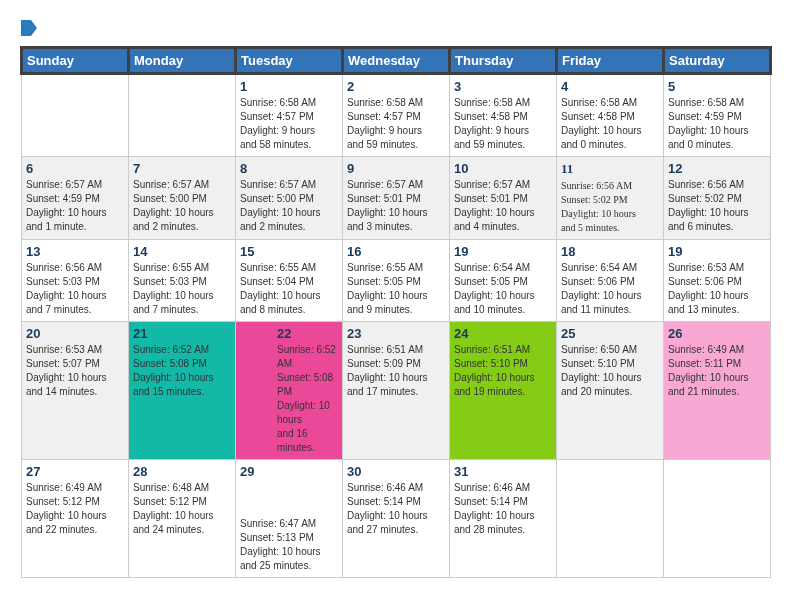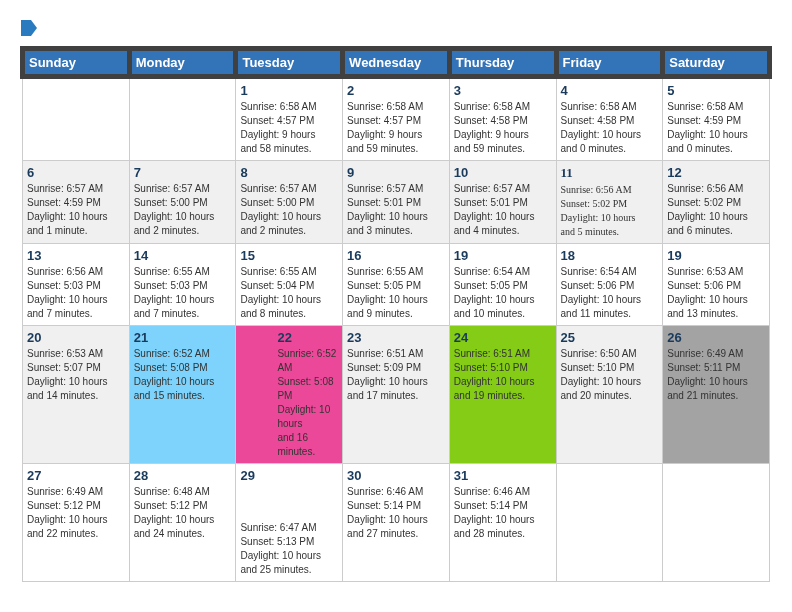--- a/index.html
+++ b/index.html
@@ -47,21 +47,21 @@
       border-collapse: collapse;
       font-size: 11px;
     }
     .calendar th {
       background-color: #3373b8;
       color: #fff;
       padding: 4px 4px;
       text-align: left;
       font-size: 13px;
       font-weight: bold;
-      border: 5px solid #404040;
+      border: 3px solid #404040;
     }
     .calendar td {
       border: 1px solid #ccc;
       vertical-align: top;
       padding: 4px;
       width: calc(100% / 7);
       min-height: 80px;
       background: #fff;
     }
     .calendar tr:nth-child(even) td {
@@ -257,21 +257,21 @@
         </td>
       </tr>
       <tr>
         <td style="background: rgb(240, 240, 240); margin-top: 44px;">
           <span class="day-num">20</span>
           <div class="day-info" style="white-space: pre-line;">Sunrise: 6:53 AM
 Sunset: 5:07 PM
 Daylight: 10 hours
 and 14 minutes.</div>
         </td>
-        <td style="background: #7dd3fc;">
+        <td style="background: #14b8a6;">
           <span class="day-num">21</span>
           <div class="day-info" style="white-space: pre-line;">Sunrise: 6:52 AM
 Sunset: 5:08 PM
 Daylight: 10 hours
 and 15 minutes.</div>
         </td>
         <td style="background: #ec4899; padding-left: 41px;">
           <span class="day-num">22</span>
           <div class="day-info" style="white-space: pre-line;">Sunrise: 6:52 AM
 Sunset: 5:08 PM
@@ -292,21 +292,21 @@
 Daylight: 10 hours
 and 19 minutes.</div>
         </td>
         <td style="background: rgb(240, 240, 240);">
           <span class="day-num">25</span>
           <div class="day-info" style="white-space: pre-line;">Sunrise: 6:50 AM
 Sunset: 5:10 PM
 Daylight: 10 hours
 and 20 minutes.</div>
         </td>
-        <td style="background: #a3a3a3;">
+        <td style="background: #f9a8d4;">
           <span class="day-num">26</span>
           <div class="day-info" style="white-space: pre-line;">Sunrise: 6:49 AM
 Sunset: 5:11 PM
 Daylight: 10 hours
 and 21 minutes.</div>
         </td>
       </tr>
       <tr>
         <td>
           <span class="day-num">27</span>

